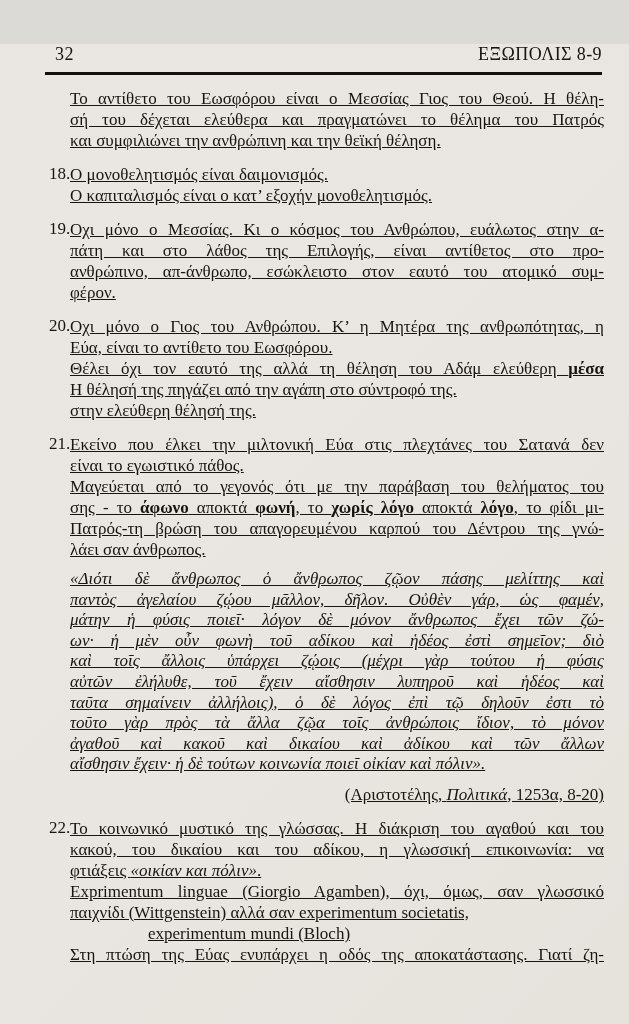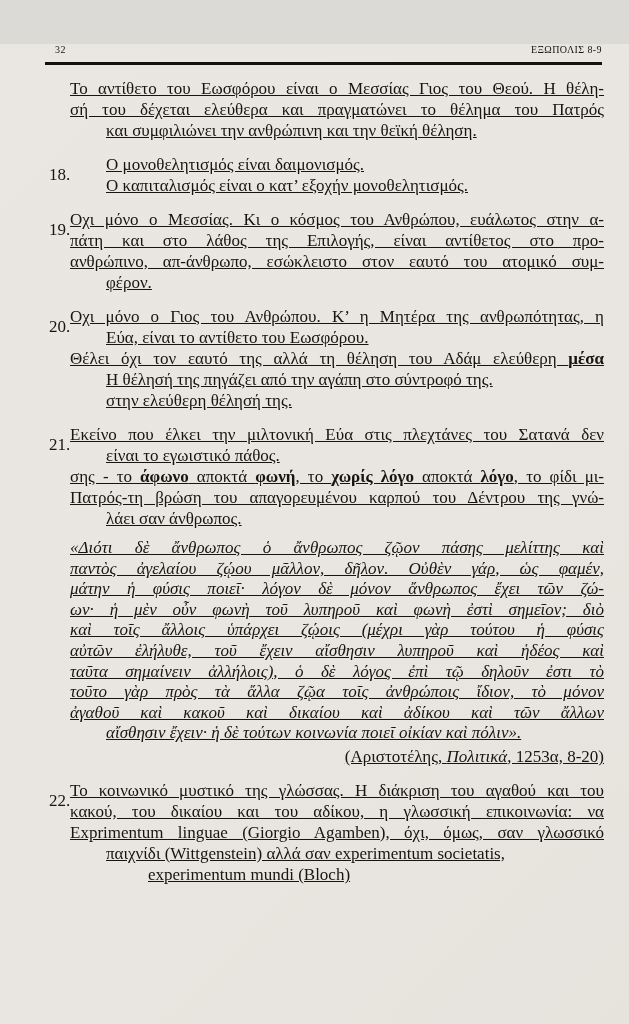--- a/index.html
+++ b/index.html
@@ -13,41 +13,41 @@
     background:linear-gradient(135deg,#eae7e2 0%,#e9e6e1 55%,#e6e3dd 100%);
     color:#18140f;
     font-family:"Liberation Serif","DejaVu Serif",serif;
     font-size:17px;
     box-sizing:border-box;
   }
   
   .header{
     display:flex;justify-content:space-between;align-items:baseline;
     margin:44px 27px 0 45px;
-    font-size:10px;
+    font-size:18px;
   }
   .page-number{padding-left:10px;letter-spacing:0.5px;}
   .running-title{font-weight:normal;letter-spacing:0.4px;text-align:right;}
   .rule{
     height:3px;background:#15120d;
     margin:7px 27px 0 45px;
   }
   
   .content{margin:11px 25px 0 49px;}
   .block{margin-top:13px;position:relative;padding-left:21px;}
   .block.plain{margin-top:13px;}
   .block.quote{margin-top:9px;font-style:italic;}
-  .block.attribution{margin-top:2px;padding-left:0;}
+  .block.attribution{margin-top:9px;padding-left:0;}
   .item-number{
-    position:absolute;left:0;top:11px;width:21px;
+    position:absolute;left:0;top:0;width:21px;
   }
   .line{line-height:21px;min-height:21px;text-decoration:underline;}
   .quote .line{line-height:20.6px;min-height:20.6px;}
   .line.full{text-align:justify;text-align-last:justify;}
-  .line.left{text-align:left;margin-left:36px;}
+  .line.left{text-align:left;}
   .line.right{text-align:right;}
   .line.center{padding-left:78px;}
   b{font-weight:bold;}
   i{font-style:italic;}
 </style>
 </head>
 <body>
 
 <div class="page">
   <div class="header">
@@ -78,41 +78,44 @@
         <div class="line full">Οχι μόνο ο Γιος του Ανθρώπου. Κ’ η Μητέρα της ανθρωπότητας, η</div>
         <div class="line left">Εύα, είναι το αντίθετο του Εωσφόρου.</div>
         <div class="line full">Θέλει όχι τον εαυτό της αλλά τη θέληση του Αδάμ ελεύθερη <b>μέσα</b></div>
         <div class="line left">Η θέλησή της πηγάζει από την αγάπη στο σύντροφό της.</div>
         <div class="line left">στην ελεύθερη θέλησή της.</div>
       </div>
       <div class="block numbered">
         <span class="item-number">21.</span>
         <div class="line full">Εκείνο που έλκει την μιλτονική Εύα στις πλεχτάνες του Σατανά δεν</div>
         <div class="line left">είναι το εγωιστικό πάθος.</div>
+        <div class="line full">Μαγεύεται από το γεγονός ότι με την παράβαση του θελήματος του</div>
         <div class="line full">σης - το <b>άφωνο</b> αποκτά <b>φωνή</b>, το <b>χωρίς λόγο</b> αποκτά <b>λόγο</b>, το φίδι μι-</div>
         <div class="line full">Πατρός-τη βρώση του απαγορευμένου καρπού του Δέντρου της γνώ-</div>
         <div class="line left">λάει σαν άνθρωπος.</div>
       </div>
       <div class="block quote">
         <div class="line full">«Διότι δὲ ἄνθρωπος ὁ ἄνθρωπος ζῷον πάσης μελίττης καὶ</div>
         <div class="line full">παντὸς ἀγελαίου ζῴου μᾶλλον, δῆλον. Οὐθὲν γάρ, ὡς φαμέν,</div>
         <div class="line full">μάτην ἡ φύσις ποιεῖ· λόγον δὲ μόνον ἄνθρωπος ἔχει τῶν ζώ-</div>
-        <div class="line full">ων· ἡ μὲν οὖν φωνὴ τοῦ λυπηροῦ καὶ φωνὴ ἐστὶ σημεῖον; διὸ</div>
+        <div class="line full">ων· ἡ μὲν οὖν φωνὴ τοῦ αδίκου καὶ ἡδέος ἐστὶ σημεῖον; διὸ</div>
         <div class="line full">καὶ τοῖς ἄλλοις ὑπάρχει ζῴοις (μέχρι γὰρ τούτου ἡ φύσις</div>
         <div class="line full">αὐτῶν ἐλήλυθε, τοῦ ἔχειν αἴσθησιν λυπηροῦ καὶ ἡδέος καὶ</div>
         <div class="line full">ταῦτα σημαίνειν ἀλλήλοις), ὁ δὲ λόγος ἐπὶ τῷ δηλοῦν ἐστι τὸ</div>
         <div class="line full">τοῦτο γὰρ πρὸς τὰ ἄλλα ζῷα τοῖς ἀνθρώποις ἴδιον, τὸ μόνον</div>
         <div class="line full">ἀγαθοῦ καὶ κακοῦ καὶ δικαίου καὶ ἀδίκου καὶ τῶν ἄλλων</div>
         <div class="line left">αἴσθησιν ἔχειν· ἡ δὲ τούτων κοινωνία ποιεῖ οἰκίαν καὶ πόλιν».</div>
       </div>
       <div class="block attribution">
         <div class="line right">(Αριστοτέλης, <i>Πολιτικά</i>, 1253α, 8-20)</div>
       </div>
       <div class="block numbered">
         <span class="item-number">22.</span>
         <div class="line full">Το κοινωνικό μυστικό της γλώσσας. Η διάκριση του αγαθού και του</div>
         <div class="line full">κακού, του δικαίου και του αδίκου, η γλωσσική επικοινωνία: να</div>
+        <div class="line left">φτιάξεις <i>«οικίαν και πόλιν»</i>.</div>
         <div class="line full">Exprimentum linguae (Giorgio Agamben), όχι, όμως, σαν γλωσσικό</div>
         <div class="line left">παιχνίδι (Wittgenstein) αλλά σαν experimentum societatis,</div>
         <div class="line center">experimentum mundi (Bloch)</div>
+        <div class="line full">Στη πτώση της Εύας ενυπάρχει η οδός της αποκατάστασης. Γιατί ζη-</div>
       </div>
     </div>
 </div>
 
 </body></html>

